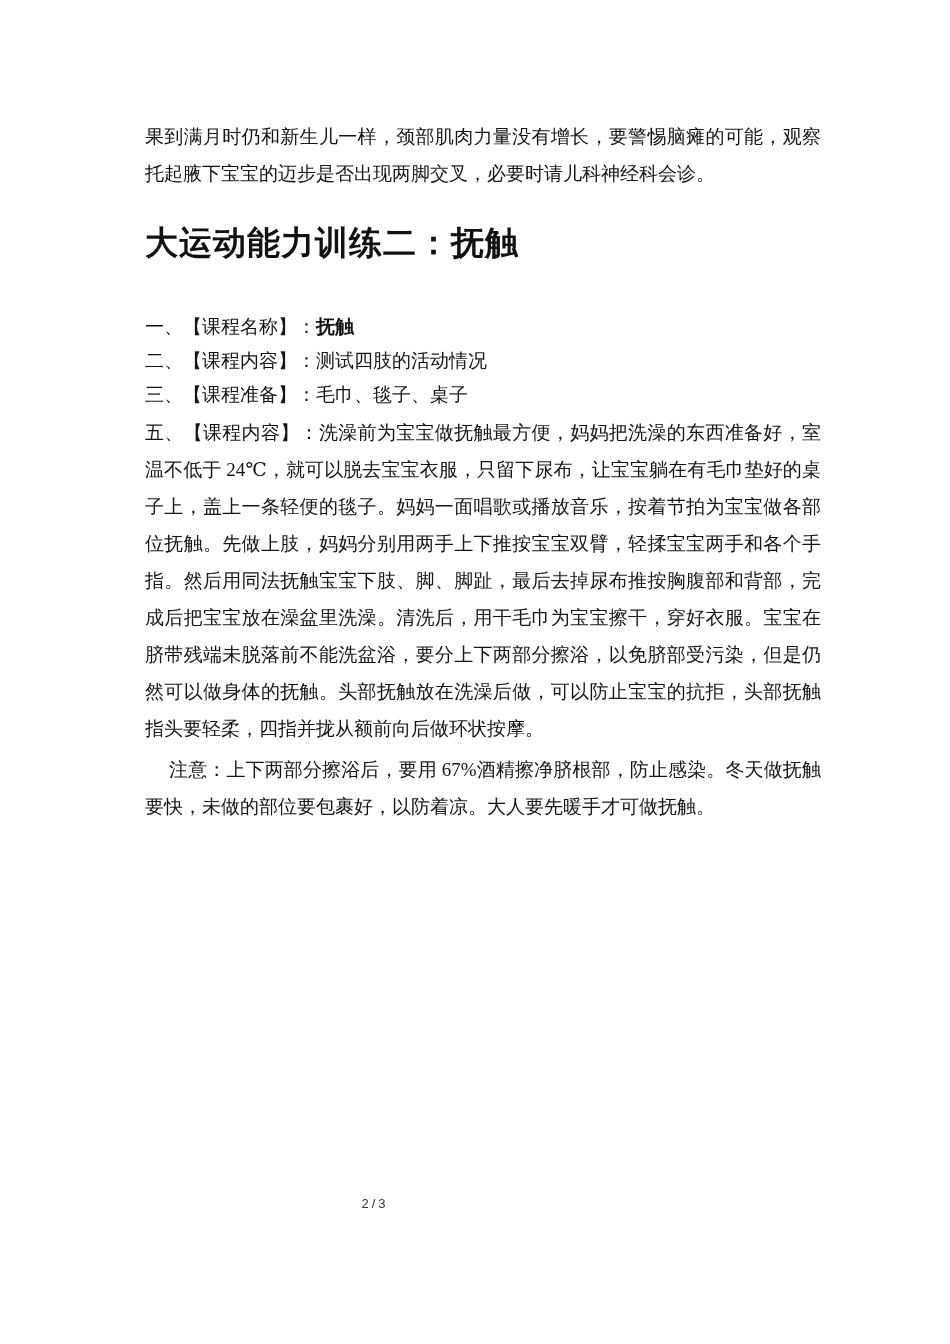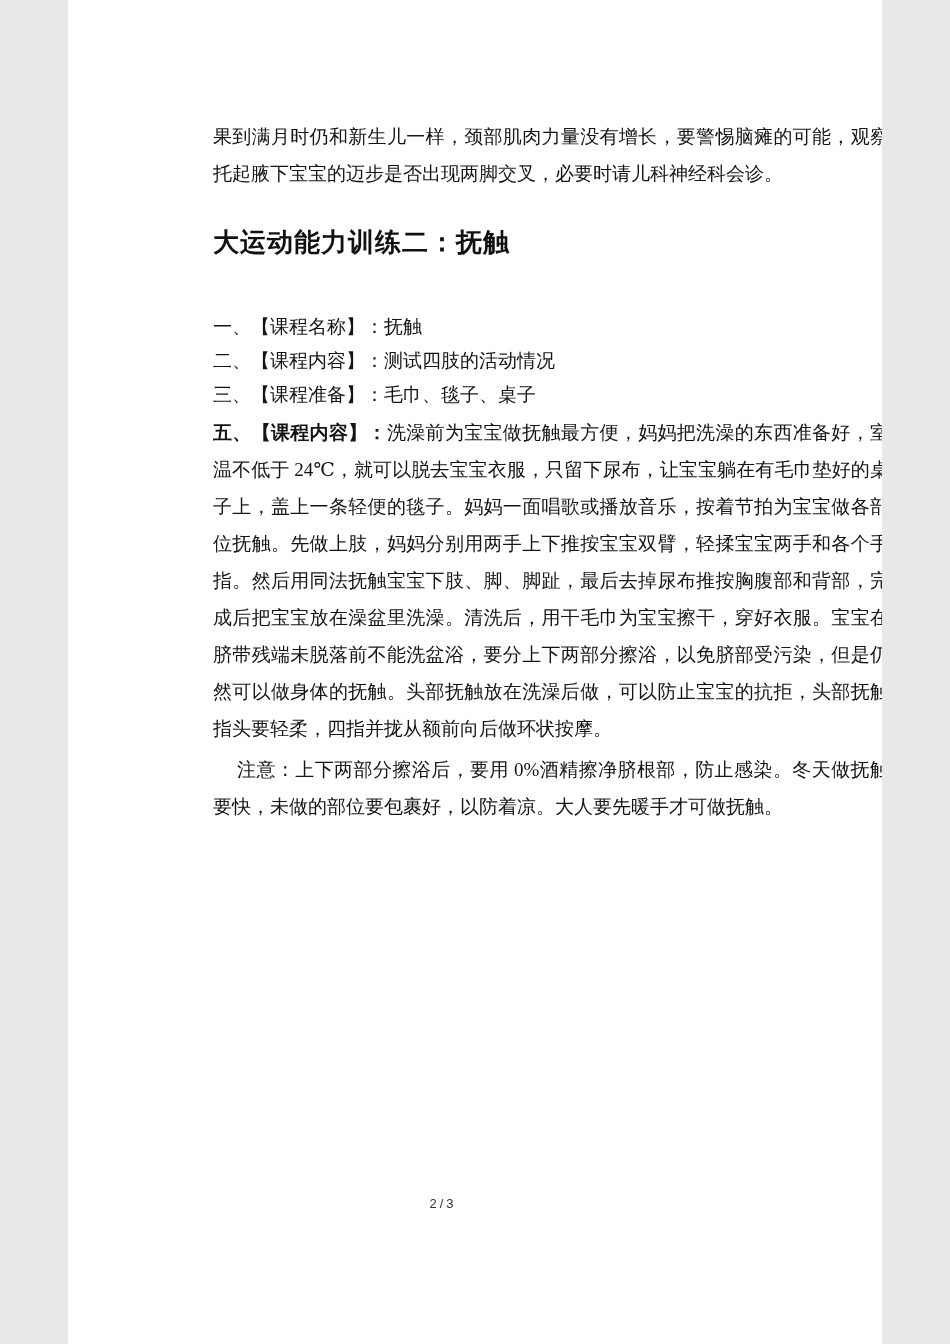--- a/index.html
+++ b/index.html
@@ -1,18 +1,18 @@
 <!DOCTYPE html>
 <html><head>
 <meta charset="utf-8">
 <style>
   html, body { margin: 0; padding: 0; background: #e8e8e8; }
   .page {
     position: relative;
-    width: 814px;
+    width: 950px;
     height: 1344px;
     margin: 0 auto;
     background: #ffffff;
     font-family: "Liberation Serif", "DejaVu Serif", serif;
     color: #141414;
     overflow: hidden;
   }
   .content {
     position: absolute;
     left: 145px;
@@ -20,46 +20,46 @@
     width: 676px;
   }
   .body-text {
     font-size: 19px;
     line-height: 37px;
     text-align: justify;
     margin: 0;
     color: #141414;
   }
   .section-heading {
-    font-size: 26px;
+    font-size: 33px;
     line-height: 32px;
     font-weight: bold;
     margin: 35px 0 0 0;
     color: #111111;
     letter-spacing: 1px;
   }
   .course-list {
     margin-top: 51px;
   }
   .course-item {
     font-size: 19px;
     line-height: 34px;
     margin: 0;
     color: #141414;
   }
   .course-item .item-label { font-weight: normal; }
-  .course-item .item-content-bold { font-weight: normal; }
+  .course-item .item-content-bold { font-weight: bold; }
   .course-para {
     font-size: 19px;
     line-height: 37px;
     text-align: justify;
     margin: 2px 0 0 0;
     color: #141414;
   }
-  .course-para .item-label { font-weight: bold; }
+  .course-para .item-label { font-weight: normal; }
   .note-para {
     font-size: 19px;
     line-height: 37px;
     text-align: justify;
     text-indent: 24px;
     margin: 4px 0 0 0;
     color: #141414;
   }
   .footer {
     position: absolute;
@@ -96,19 +96,19 @@
       <p class="course-item">
         <span class="item-label">三、【课程准备】：</span><span>毛巾、毯子、桌子</span>
       </p>
 
 
       <p class="course-para">
         <span class="item-label">五、【课程内容】：</span><span>洗澡前为宝宝做抚触最方便，妈妈把洗澡的东西准备好，室温不低于 24℃，就可以脱去宝宝衣服，只留下尿布，让宝宝躺在有毛巾垫好的桌子上，盖上一条轻便的毯子。妈妈一面唱歌或播放音乐，按着节拍为宝宝做各部位抚触。先做上肢，妈妈分别用两手上下推按宝宝双臂，轻揉宝宝两手和各个手指。然后用同法抚触宝宝下肢、脚、脚趾，最后去掉尿布推按胸腹部和背部，完成后把宝宝放在澡盆里洗澡。清洗后，用干毛巾为宝宝擦干，穿好衣服。宝宝在脐带残端未脱落前不能洗盆浴，要分上下两部分擦浴，以免脐部受污染，但是仍然可以做身体的抚触。头部抚触放在洗澡后做，可以防止宝宝的抗拒，头部抚触指头要轻柔，四指并拢从额前向后做环状按摩。</span>
       </p>
 
 
-      <p class="note-para">注意：上下两部分擦浴后，要用 0%酒精擦净脐根部，防止感染。冬天做抚触要快，未做的部位要包裹好，以防着凉。大人要先暖手才可做抚触。</p>
+      <p class="note-para">注意：上下两部分擦浴后，要用 67%酒精擦净脐根部，防止感染。冬天做抚触要快，未做的部位要包裹好，以防着凉。大人要先暖手才可做抚触。</p>
 
     </div>
   </div>
 
   <div class="footer">2/3</div>
 </div>
 
 </body></html>

